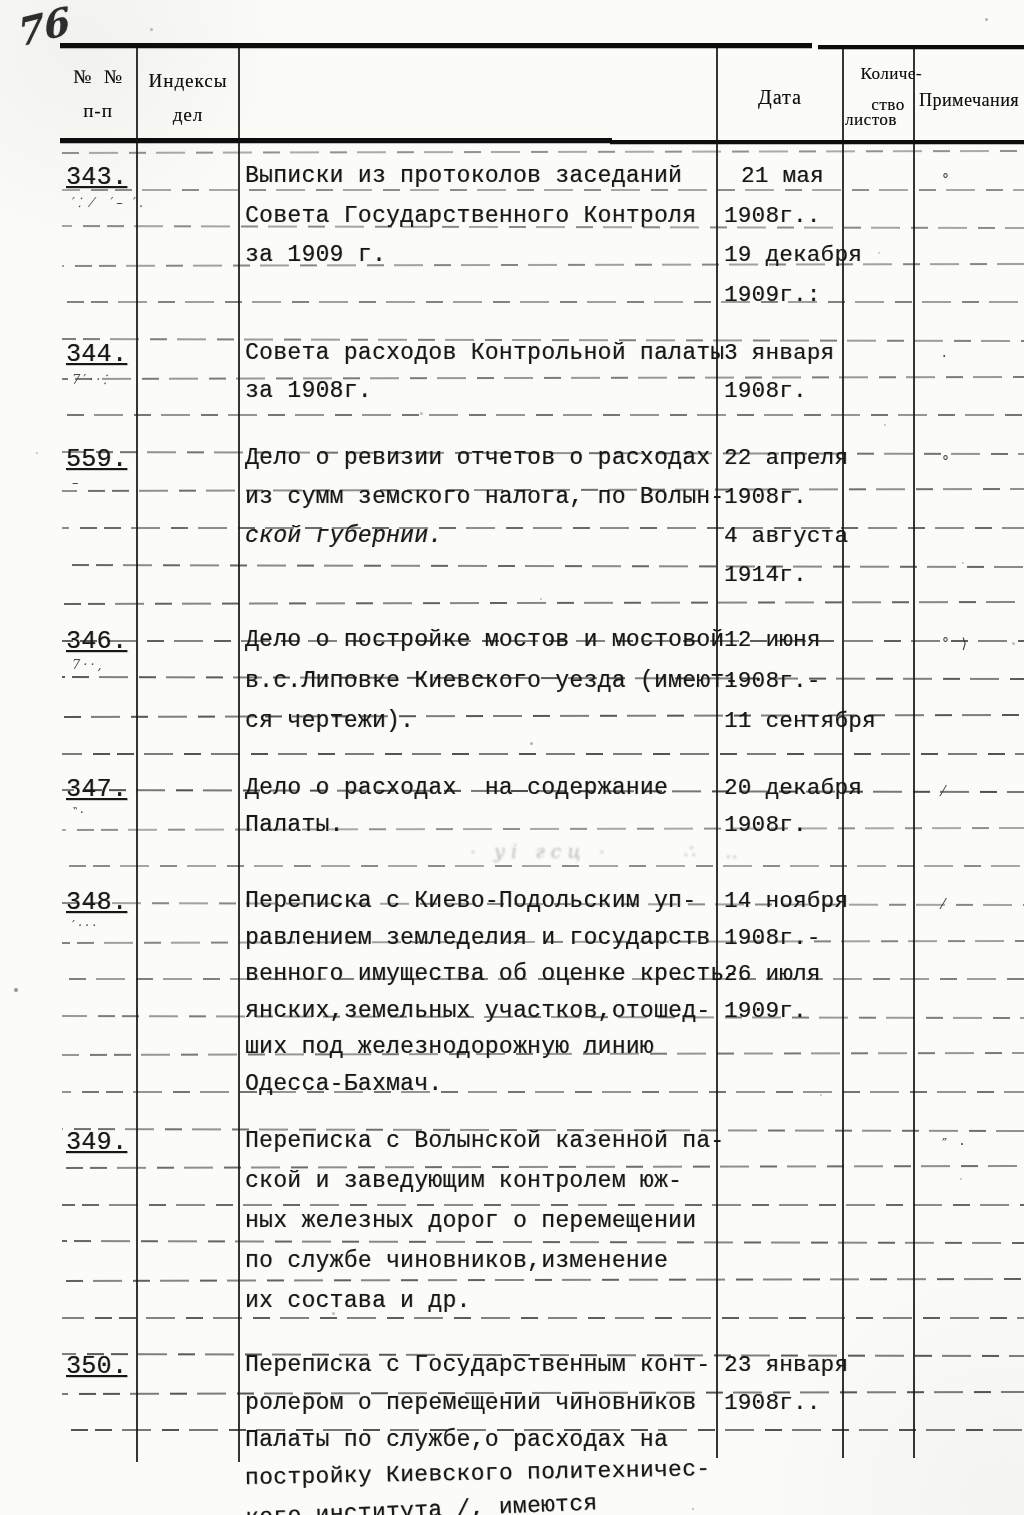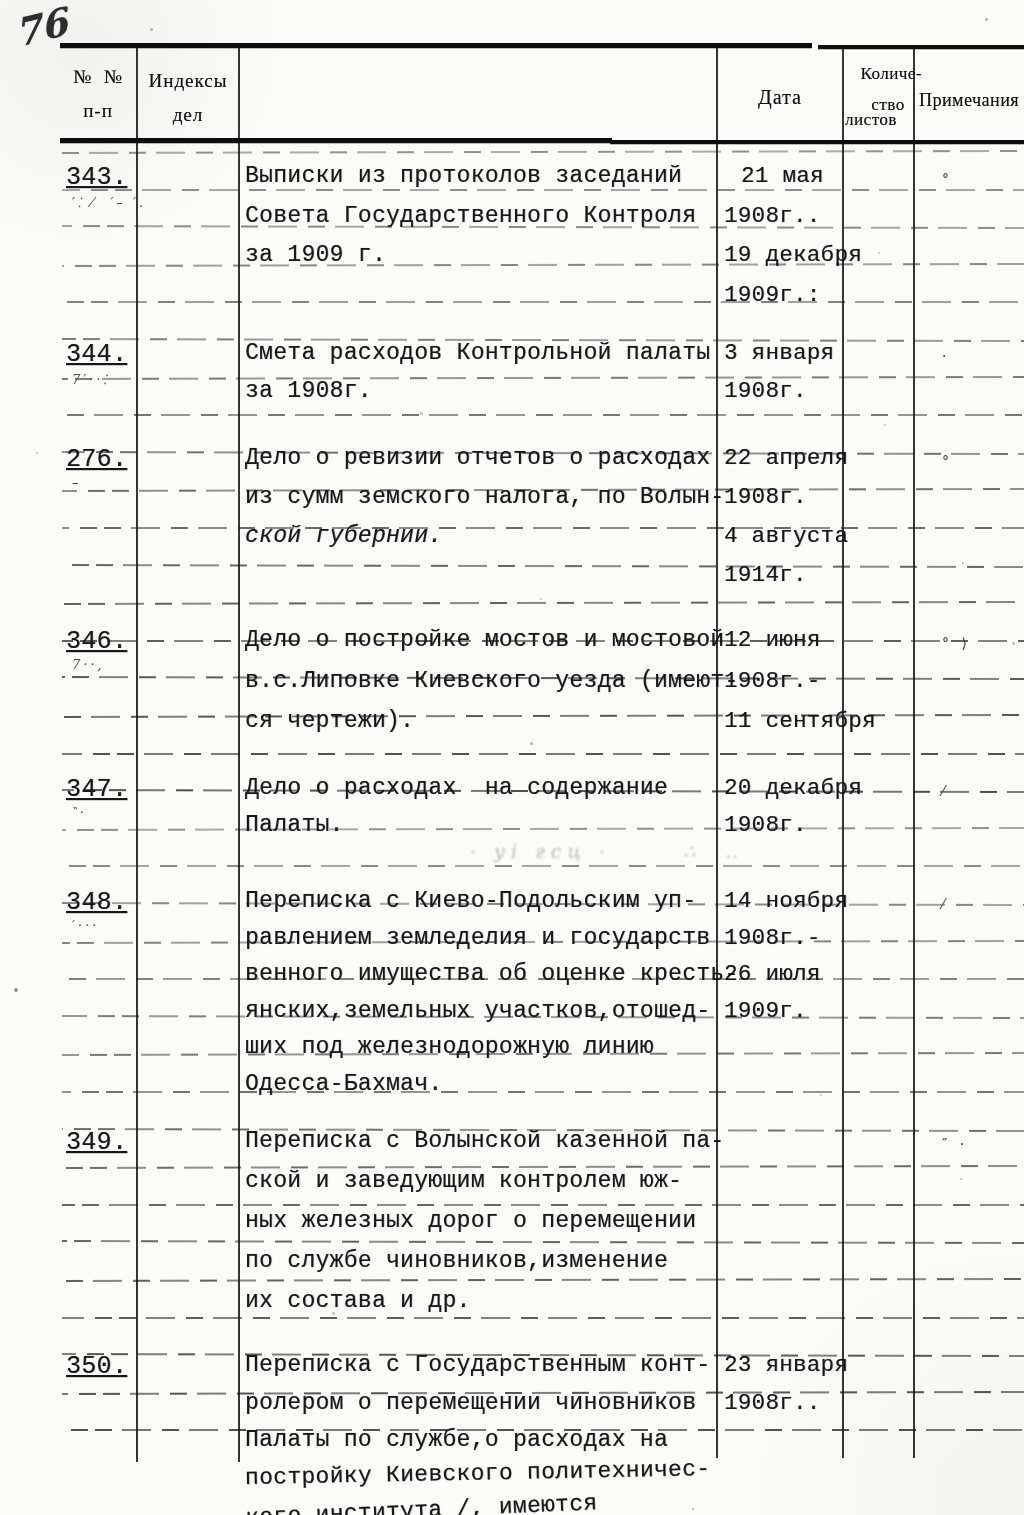--- a/index.html
+++ b/index.html
@@ -146,28 +146,28 @@
         <div class="tw" style="left: 245px; top: 242px;">за 1909 г.</div>
         <div class="tw date" style="left: 724px; top: 163px; margin-left: 17px;">21 мая</div>
         <div class="tw date" style="left: 724px; top: 203px;">1908г..</div>
         <div class="tw date" style="left: 724px; top: 242px;">19 декабря</div>
         <div class="tw date" style="left: 724px; top: 282px;">1909г.:</div>
         <div class="notemark" style="left: 942px; top: 171px;">°</div>
       </div>
       <div>
         <div class="tw num" style="left: 66px; top: 340px; text-decoration: underline;">344.</div>
         <div class="scrib" style="left: 72px; top: 370px;">7′··⁚</div>
-        <div class="tw" style="left: 245px; top: 340px;">Смета расходов Контрольной палаты</div>
+        <div class="tw" style="left: 245px; top: 340px;">Совета расходов Контрольной палаты</div>
         <div class="tw" style="left: 245px; top: 378px;">за 1908г.</div>
         <div class="tw date" style="left: 724px; top: 340px;">3 января</div>
         <div class="tw date" style="left: 724px; top: 378px;">1908г.</div>
         <div class="notemark" style="left: 942px; top: 348px;">·</div>
       </div>
       <div>
-        <div class="tw num" style="left: 66px; top: 445px; text-decoration: underline;">276.</div>
+        <div class="tw num" style="left: 66px; top: 445px; text-decoration: underline;">559.</div>
         <div class="scrib" style="left: 72px; top: 475px;">–</div>
         <div class="tw" style="left: 245px; top: 445px;">Дело о ревизии отчетов о расходах</div>
         <div class="tw" style="left: 245px; top: 484px;">из сумм земского налога, по Волын-</div>
         <div class="tw" style="left: 245px; top: 523px; font-style: italic;">ской губернии.</div>
         <div class="tw date" style="left: 724px; top: 445px;">22 апреля</div>
         <div class="tw date" style="left: 724px; top: 484px;">1908г.</div>
         <div class="tw date" style="left: 724px; top: 523px;">4 августа</div>
         <div class="tw date" style="left: 724px; top: 562px;">1914г.</div>
         <div class="notemark" style="left: 942px; top: 453px;">°</div>
       </div>

